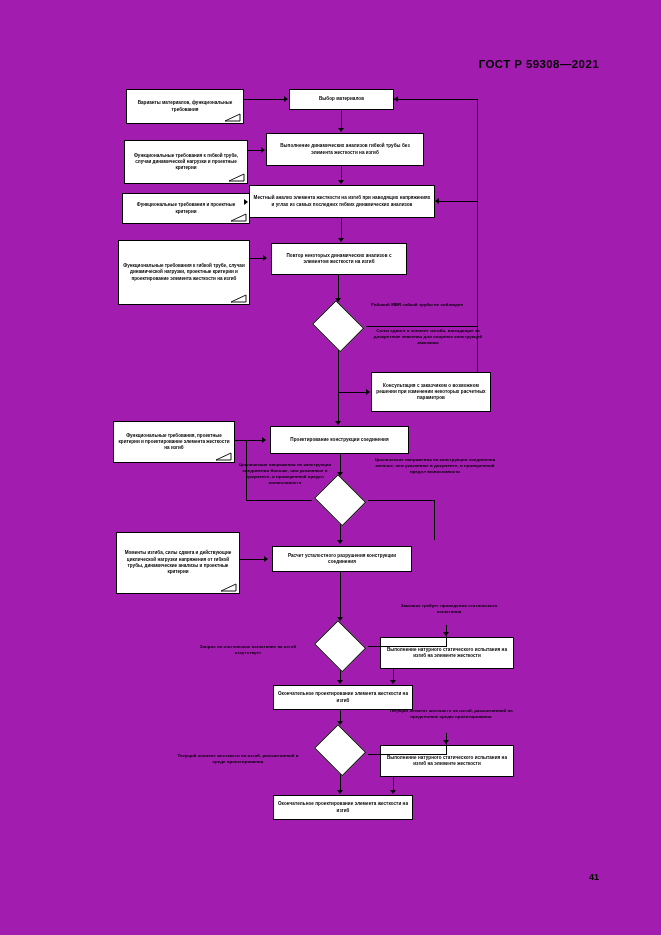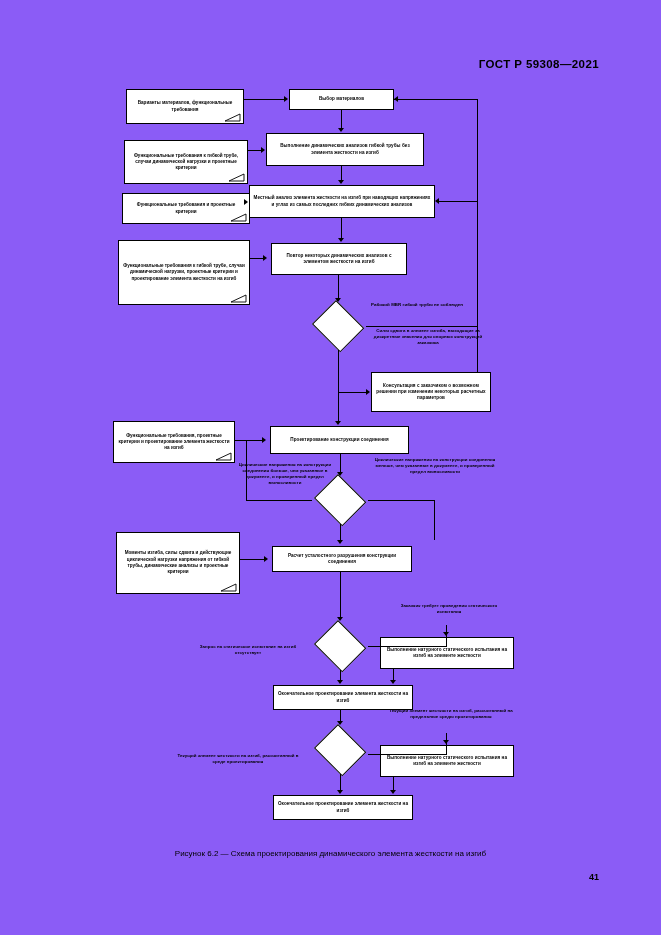--- a/index.html
+++ b/index.html
@@ -2,21 +2,21 @@
 <html lang="ru"><head>
 <meta charset="utf-8">
 <title>ГОСТ Р 59308—2021</title>
 <style>
   html,body{margin:0;padding:0;background:#ffffff;}
   body{
     width:661px;height:935px;position:relative;overflow:hidden;
     font-family:"Liberation Sans","DejaVu Sans",sans-serif;
     color:#000;
   }
-  .page{position:absolute;inset:0;background:#8b5cf6;}
+  .page{position:absolute;inset:0;background:#a21caf;}
 
   
   .doc-header{
     position:absolute;top:58px;right:62px;
     font-size:11.5px;font-weight:bold;letter-spacing:.4px;
     white-space:nowrap;
   }
 
   
   .figure{position:absolute;left:0;top:0;width:661px;height:840px;}
@@ -296,16 +296,15 @@
     <div class="ar ar-d" style="left:443px;top:740px;"></div>
 
     <div class="ln lv" style="left:340px;top:774px;height:17px;"></div>
     <div class="ar ar-d" style="left:337px;top:790px;"></div>
 
     <div class="ln lv" style="left:393px;top:777px;height:14px;"></div>
     <div class="ar ar-d" style="left:390px;top:790px;"></div>
 
   </div>
 
-  <div class="caption">Рисунок 6.2 — Схема проектирования динамического элемента жесткости на изгиб</div>
   <div class="folio">41</div>
 
 </div>
 
 </body></html>

